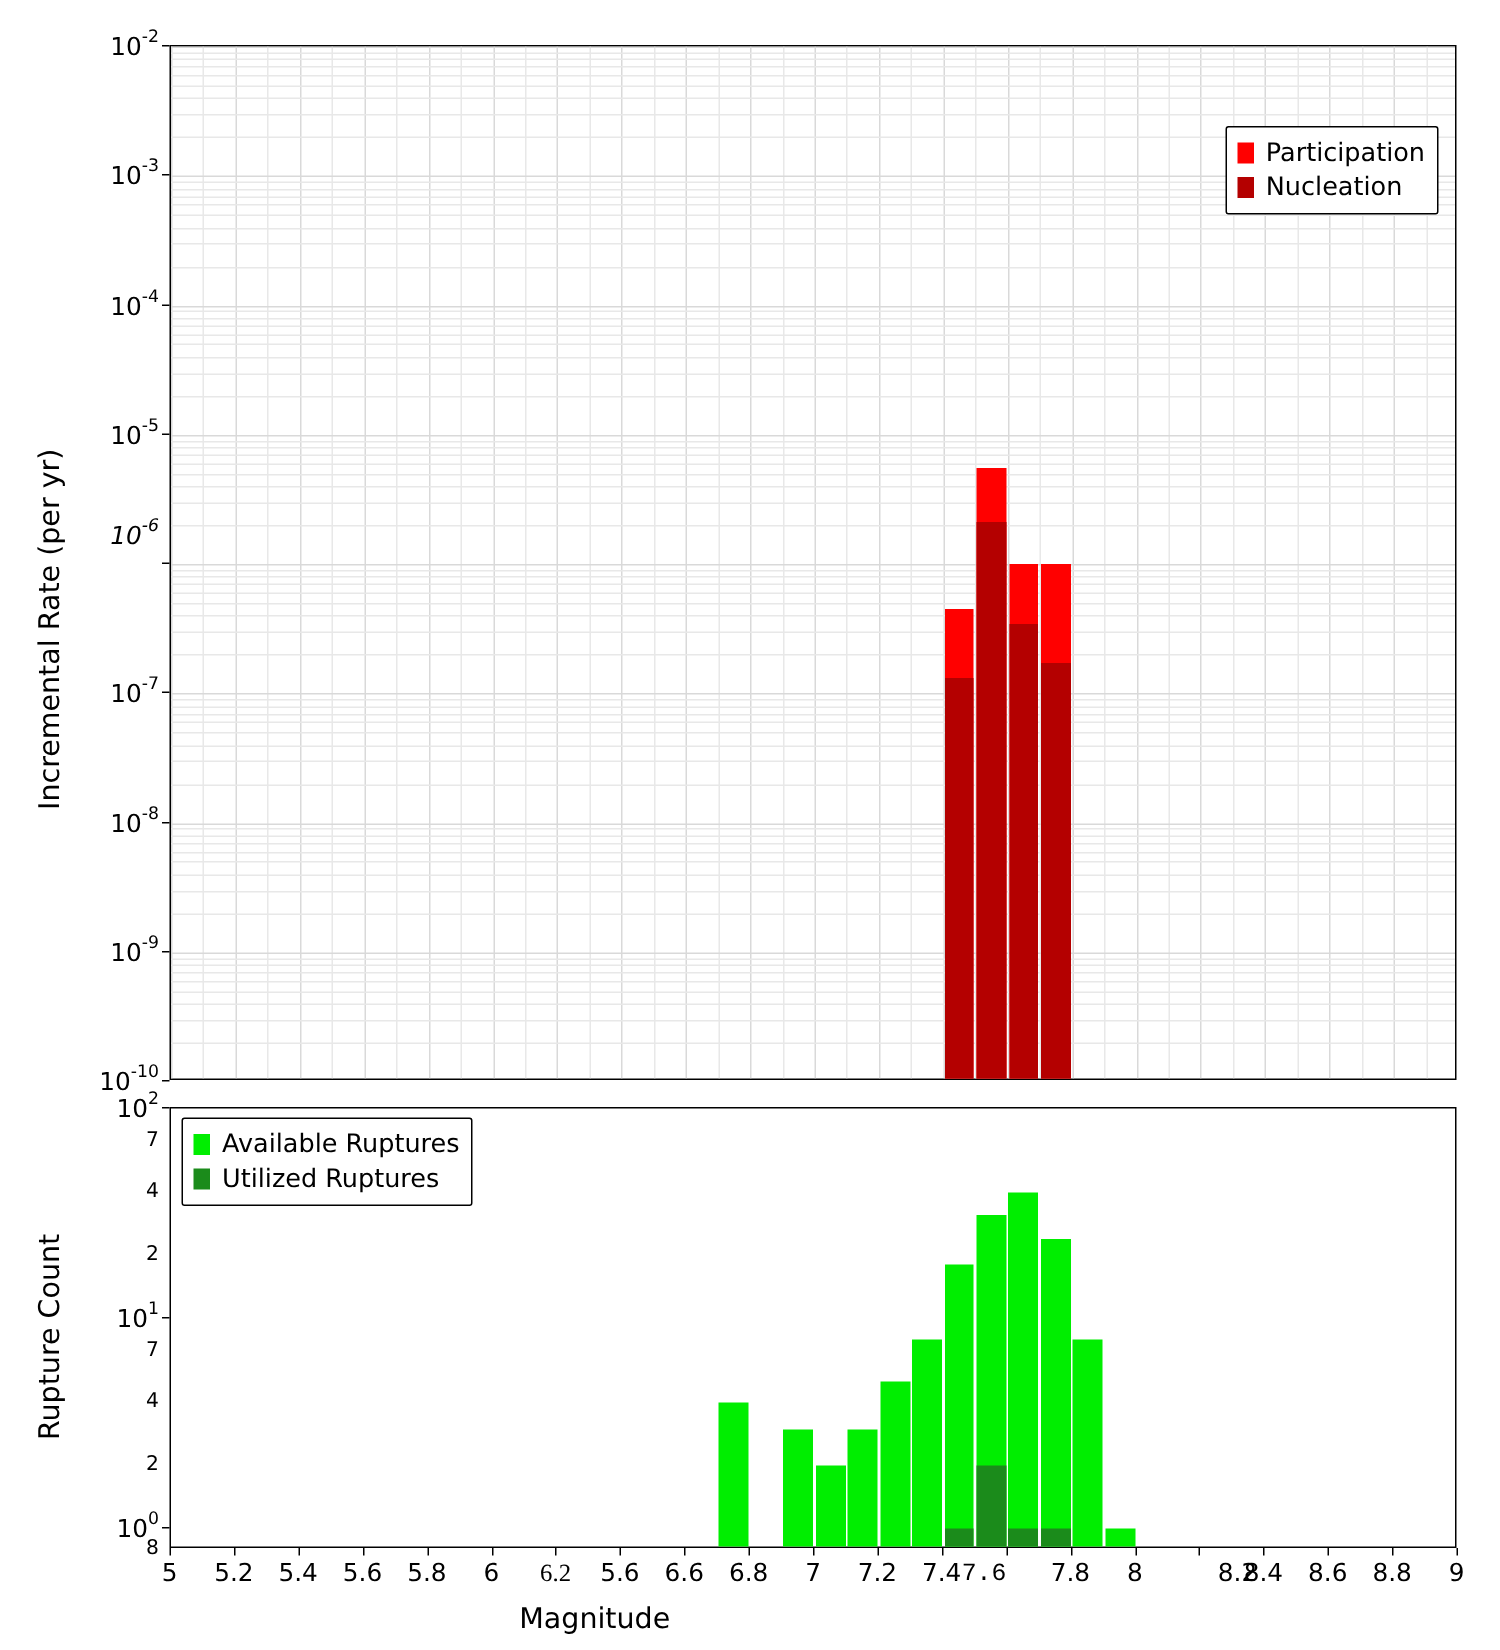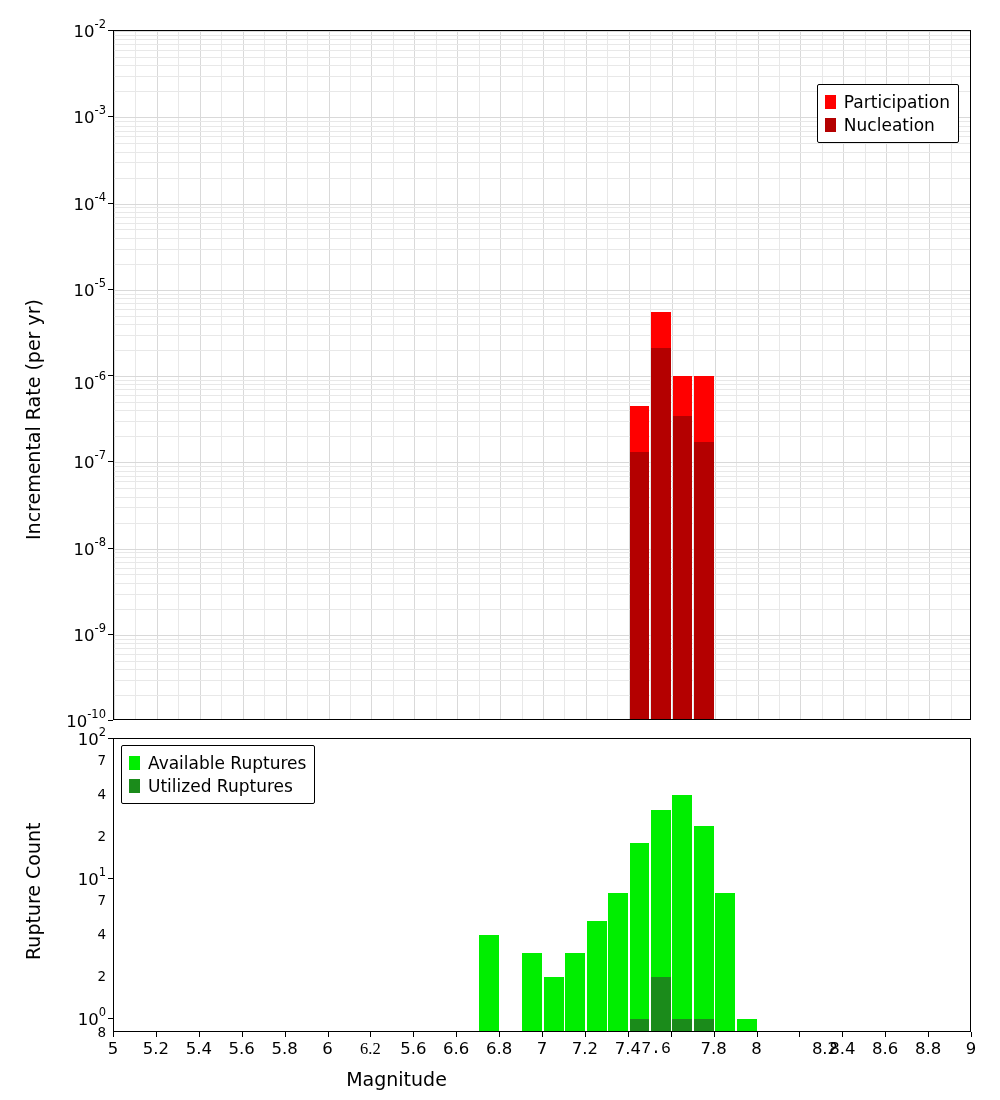--- a/index.html
+++ b/index.html
@@ -301,21 +301,21 @@
 
   <div id="top-yticks">
       <div class="tick-label ytick" style="left: 30px; width: 76px; top: 30px;">10<span class="exp">-2</span></div>
       <div class="tickmark y" style="left: 108px; top: 30px;"></div>
       <div class="tick-label ytick" style="left: 30px; width: 76px; top: 116.25px;">10<span class="exp">-3</span></div>
       <div class="tickmark y" style="left: 108px; top: 116.25px;"></div>
       <div class="tick-label ytick" style="left: 30px; width: 76px; top: 202.5px;">10<span class="exp">-4</span></div>
       <div class="tickmark y" style="left: 108px; top: 202.5px;"></div>
       <div class="tick-label ytick" style="left: 30px; width: 76px; top: 288.75px;">10<span class="exp">-5</span></div>
       <div class="tickmark y" style="left: 108px; top: 288.75px;"></div>
-      <div class="tick-label ytick" style="left: 30px; width: 76px; top: 382px;">10<span class="exp">-6</span></div>
+      <div class="tick-label ytick" style="left: 30px; width: 76px; top: 356px; font-style: italic;">10<span class="exp">-6</span></div>
       <div class="tickmark y" style="left: 108px; top: 375px;"></div>
       <div class="tick-label ytick" style="left: 30px; width: 76px; top: 461.25px;">10<span class="exp">-7</span></div>
       <div class="tickmark y" style="left: 108px; top: 461.25px;"></div>
       <div class="tick-label ytick" style="left: 30px; width: 76px; top: 547.5px;">10<span class="exp">-8</span></div>
       <div class="tickmark y" style="left: 108px; top: 547.5px;"></div>
       <div class="tick-label ytick" style="left: 30px; width: 76px; top: 633.75px;">10<span class="exp">-9</span></div>
       <div class="tickmark y" style="left: 108px; top: 633.75px;"></div>
       <div class="tick-label ytick" style="left: 30px; width: 76px; top: 720px;">10<span class="exp">-10</span></div>
       <div class="tickmark y" style="left: 108px; top: 720px;"></div>
     </div>

